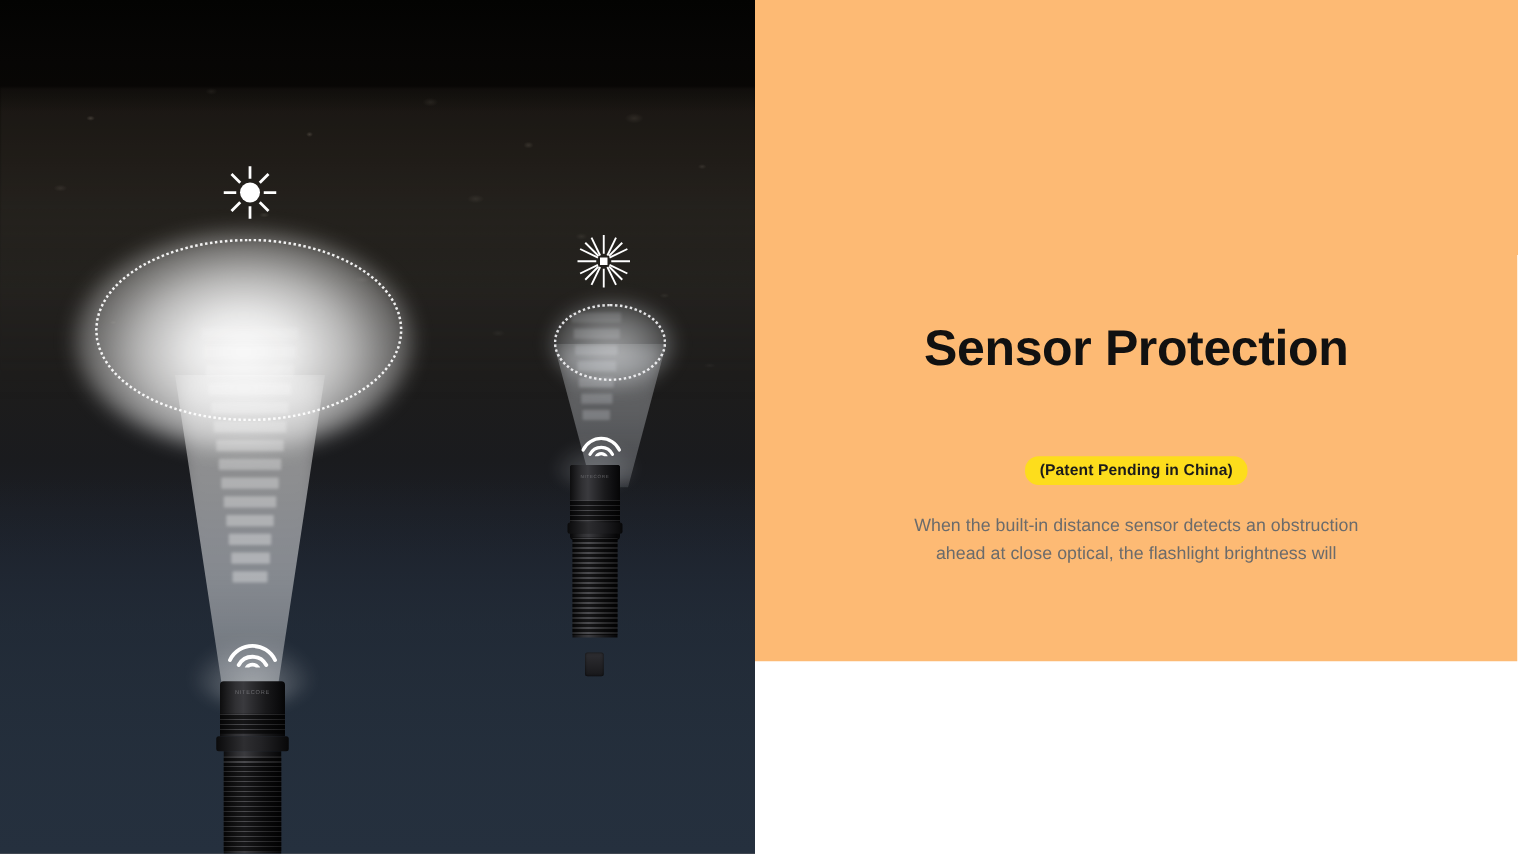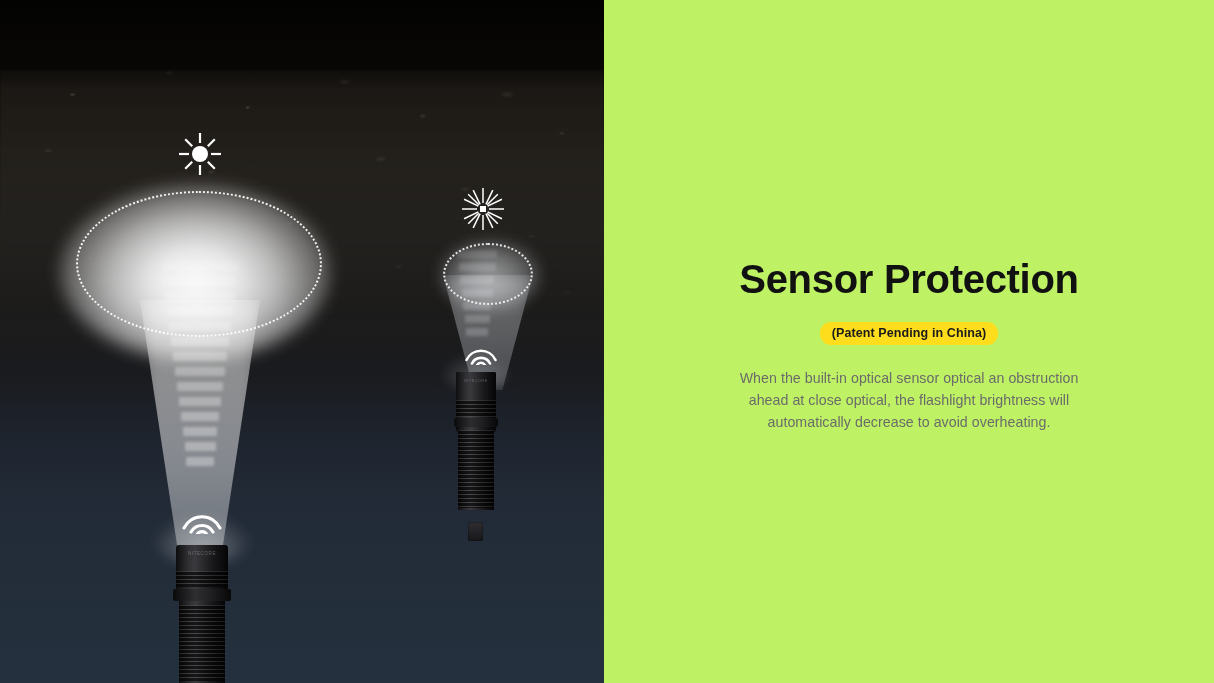--- a/index.html
+++ b/index.html
@@ -243,22 +243,22 @@
             background:radial-gradient(ellipse at 50% 70%, rgba(255,255,255,.38), rgba(255,255,255,0) 72%);
             filter:blur(6px); }
   .halo-2 { left:440px; top:352px; width:72px; height:38px;
             background:radial-gradient(ellipse at 50% 70%, rgba(230,234,240,.26), rgba(230,234,240,0) 72%);
             filter:blur(5px); }
 
   
   .text-panel {
     position:relative;
     flex:1 1 auto;
-    height:683px;
-    background:#bef264;
+    height:529px;
+    background:#fdba74;
     display:flex;
     flex-direction:column;
     align-items:center;
     justify-content:flex-start;
     padding-top:258px;
   }
   .title {
     width:480px;
     text-align:center;
     font-size:40px;
@@ -272,20 +272,21 @@
   .badge {
     display:inline-block;
     background:#FDDD1C;
     color:#1b1b1b;
     font-size:12.5px;
     font-weight:bold;
     padding:4px 12px 5px;
     border-radius:11px;
     letter-spacing:.1px;
     white-space:nowrap;
+    margin-top:43px;
   }
   .desc {
     margin-top:22px;
     width:470px;
     text-align:center;
     font-size:14.2px;
     line-height:1.55;
     color:#6b6b6b;
     letter-spacing:.05px;
   }
@@ -426,20 +427,19 @@
 
     <h1 class="title">
       <span class="ln">Sensor Protection</span>
     </h1>
 
     <div class="badge-row">
       <span class="badge">(Patent Pending in China)</span>
     </div>
 
     <p class="desc">
-      <span class="ln">When the built-in optical sensor optical an obstruction</span>
+      <span class="ln">When the built-in distance sensor detects an obstruction</span>
       <span class="ln">ahead at close optical, the flashlight brightness will</span>
-      <span class="ln">automatically decrease to avoid overheating.</span>
     </p>
 
   </div>
 
 </div>
 
 </body></html>

